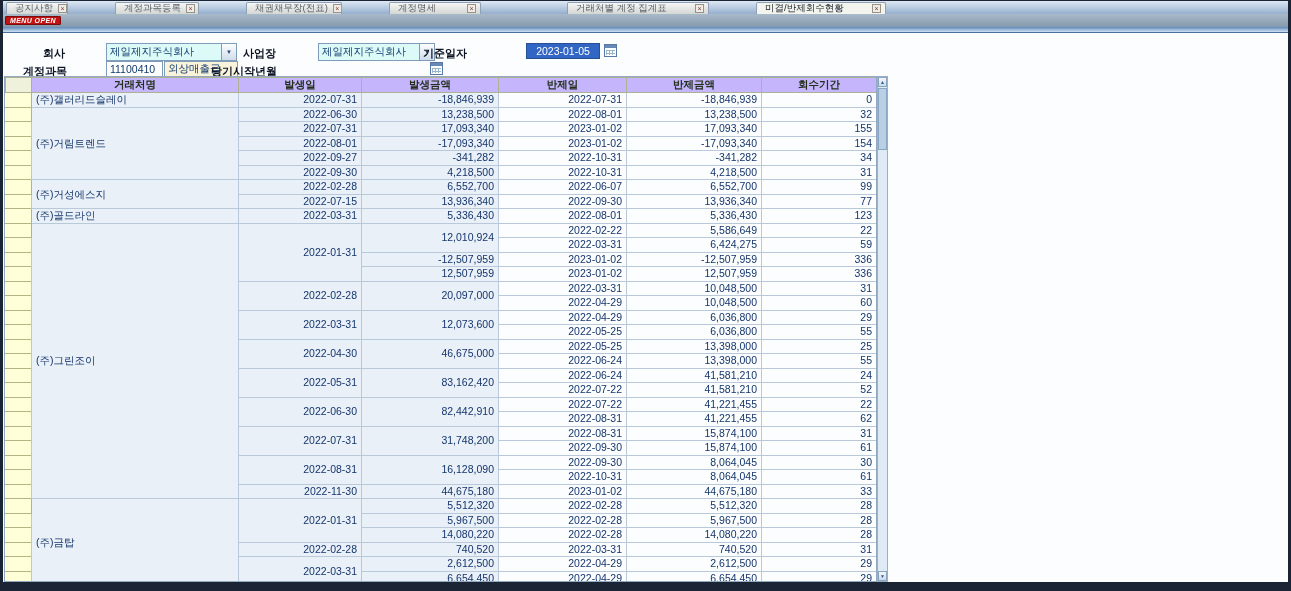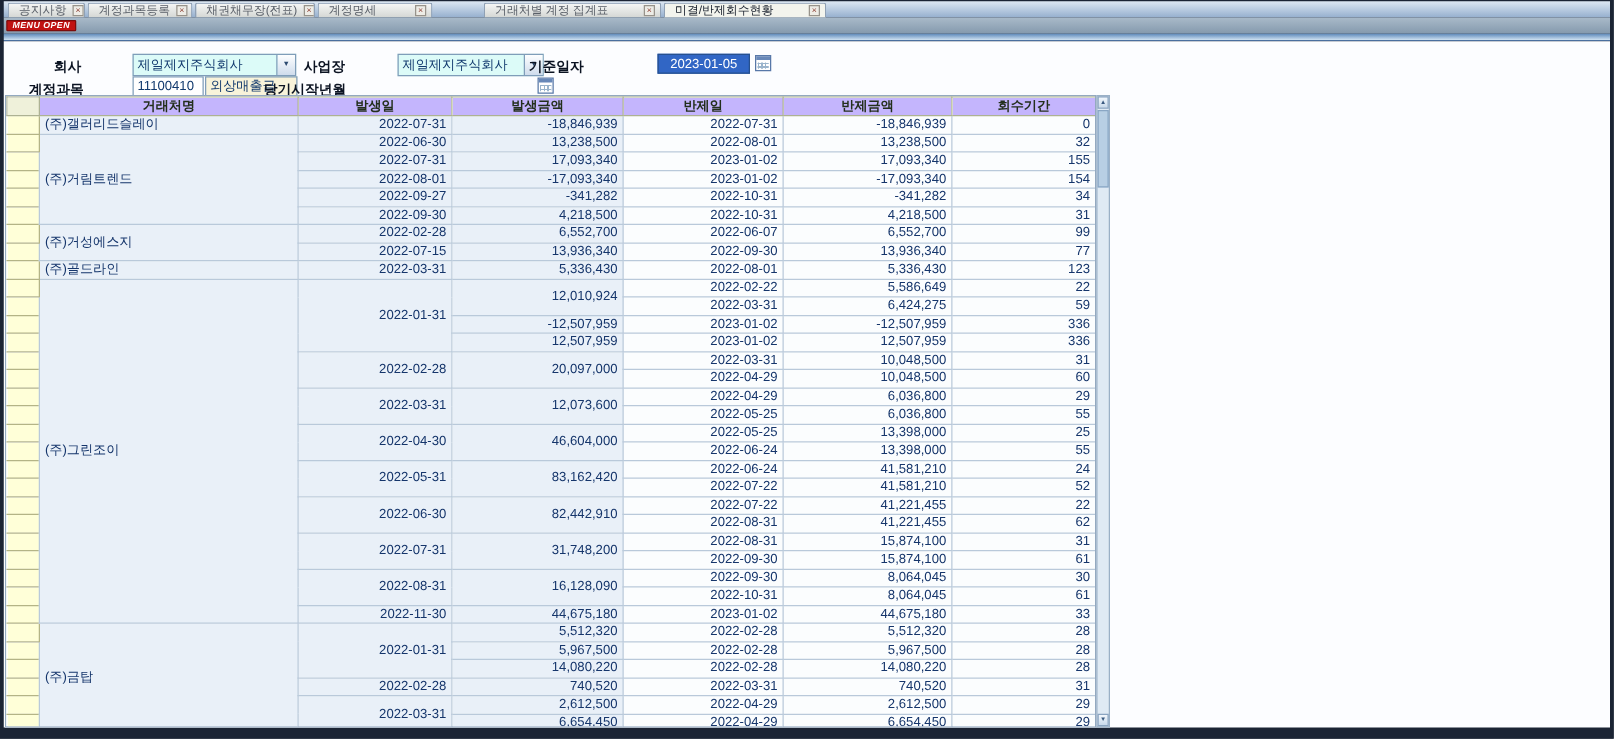--- a/index.html
+++ b/index.html
@@ -3,21 +3,21 @@
 <meta charset="utf-8">
 <style>
   * { box-sizing: border-box; margin: 0; padding: 0; }
   html,body { width:1291px; height:591px; }
   body { font-family: "Liberation Sans", "DejaVu Sans", sans-serif; background:#1b2434; position:relative; overflow:hidden; }
 
   .window { position:absolute; inset:0; background:#1b2434; }
 
   
   .tabbar { position:absolute; left:3px; top:1px; width:1285px; height:13px;
-    background:linear-gradient(#dde8f3,#95afce); display:flex; align-items:flex-end; padding-left:2px; }
+    background:linear-gradient(#dde8f3,#95afce); display:flex; align-items:flex-end; padding-left:2px;gap:45px; }
   .tab { height:12px; margin:0 1px; padding:0 4px 0 8px; display:flex; align-items:center; justify-content:space-between;
     font-size:9.5px; color:#5a6069; background:linear-gradient(#f5f6f5,#d4d7d4);
     border:1px solid #8fa0b4; border-bottom:none; border-radius:2px 2px 0 0; white-space:nowrap; overflow:hidden; cursor:default; }
   .tab.active { background:#f3f4ed; color:#151d2a; }
   .tab:nth-child(1){width:62px;} .tab:nth-child(2){width:84px;} .tab:nth-child(3){width:96px;}
   .tab:nth-child(4){width:92px;} .tab:nth-child(5){width:142px;margin-left:40px;} .tab:nth-child(6){width:130px;}
   .tab .close { width:9px; height:9px; margin-left:5px; flex:0 0 auto; display:flex; align-items:center; justify-content:center;
     background:#edece6; border:1px solid #97938b; color:#8a3a2e; font-size:7px; line-height:7px; }
 
   
@@ -298,21 +298,21 @@
             </tr>
             <tr>
               <td class="rowhdr"></td>
               <td class="cdate rep">2022-05-25</td>
               <td class="camt rep">6,036,800</td>
               <td class="cdays rep">55</td>
             </tr>
             <tr>
               <td class="rowhdr"></td>
               <td class="cdate group" rowspan="2">2022-04-30</td>
-              <td class="camt group" rowspan="2">46,604,000</td>
+              <td class="camt group" rowspan="2">46,675,000</td>
               <td class="cdate rep">2022-05-25</td>
               <td class="camt rep">13,398,000</td>
               <td class="cdays rep">25</td>
             </tr>
             <tr>
               <td class="rowhdr"></td>
               <td class="cdate rep">2022-06-24</td>
               <td class="camt rep">13,398,000</td>
               <td class="cdays rep">55</td>
             </tr>

